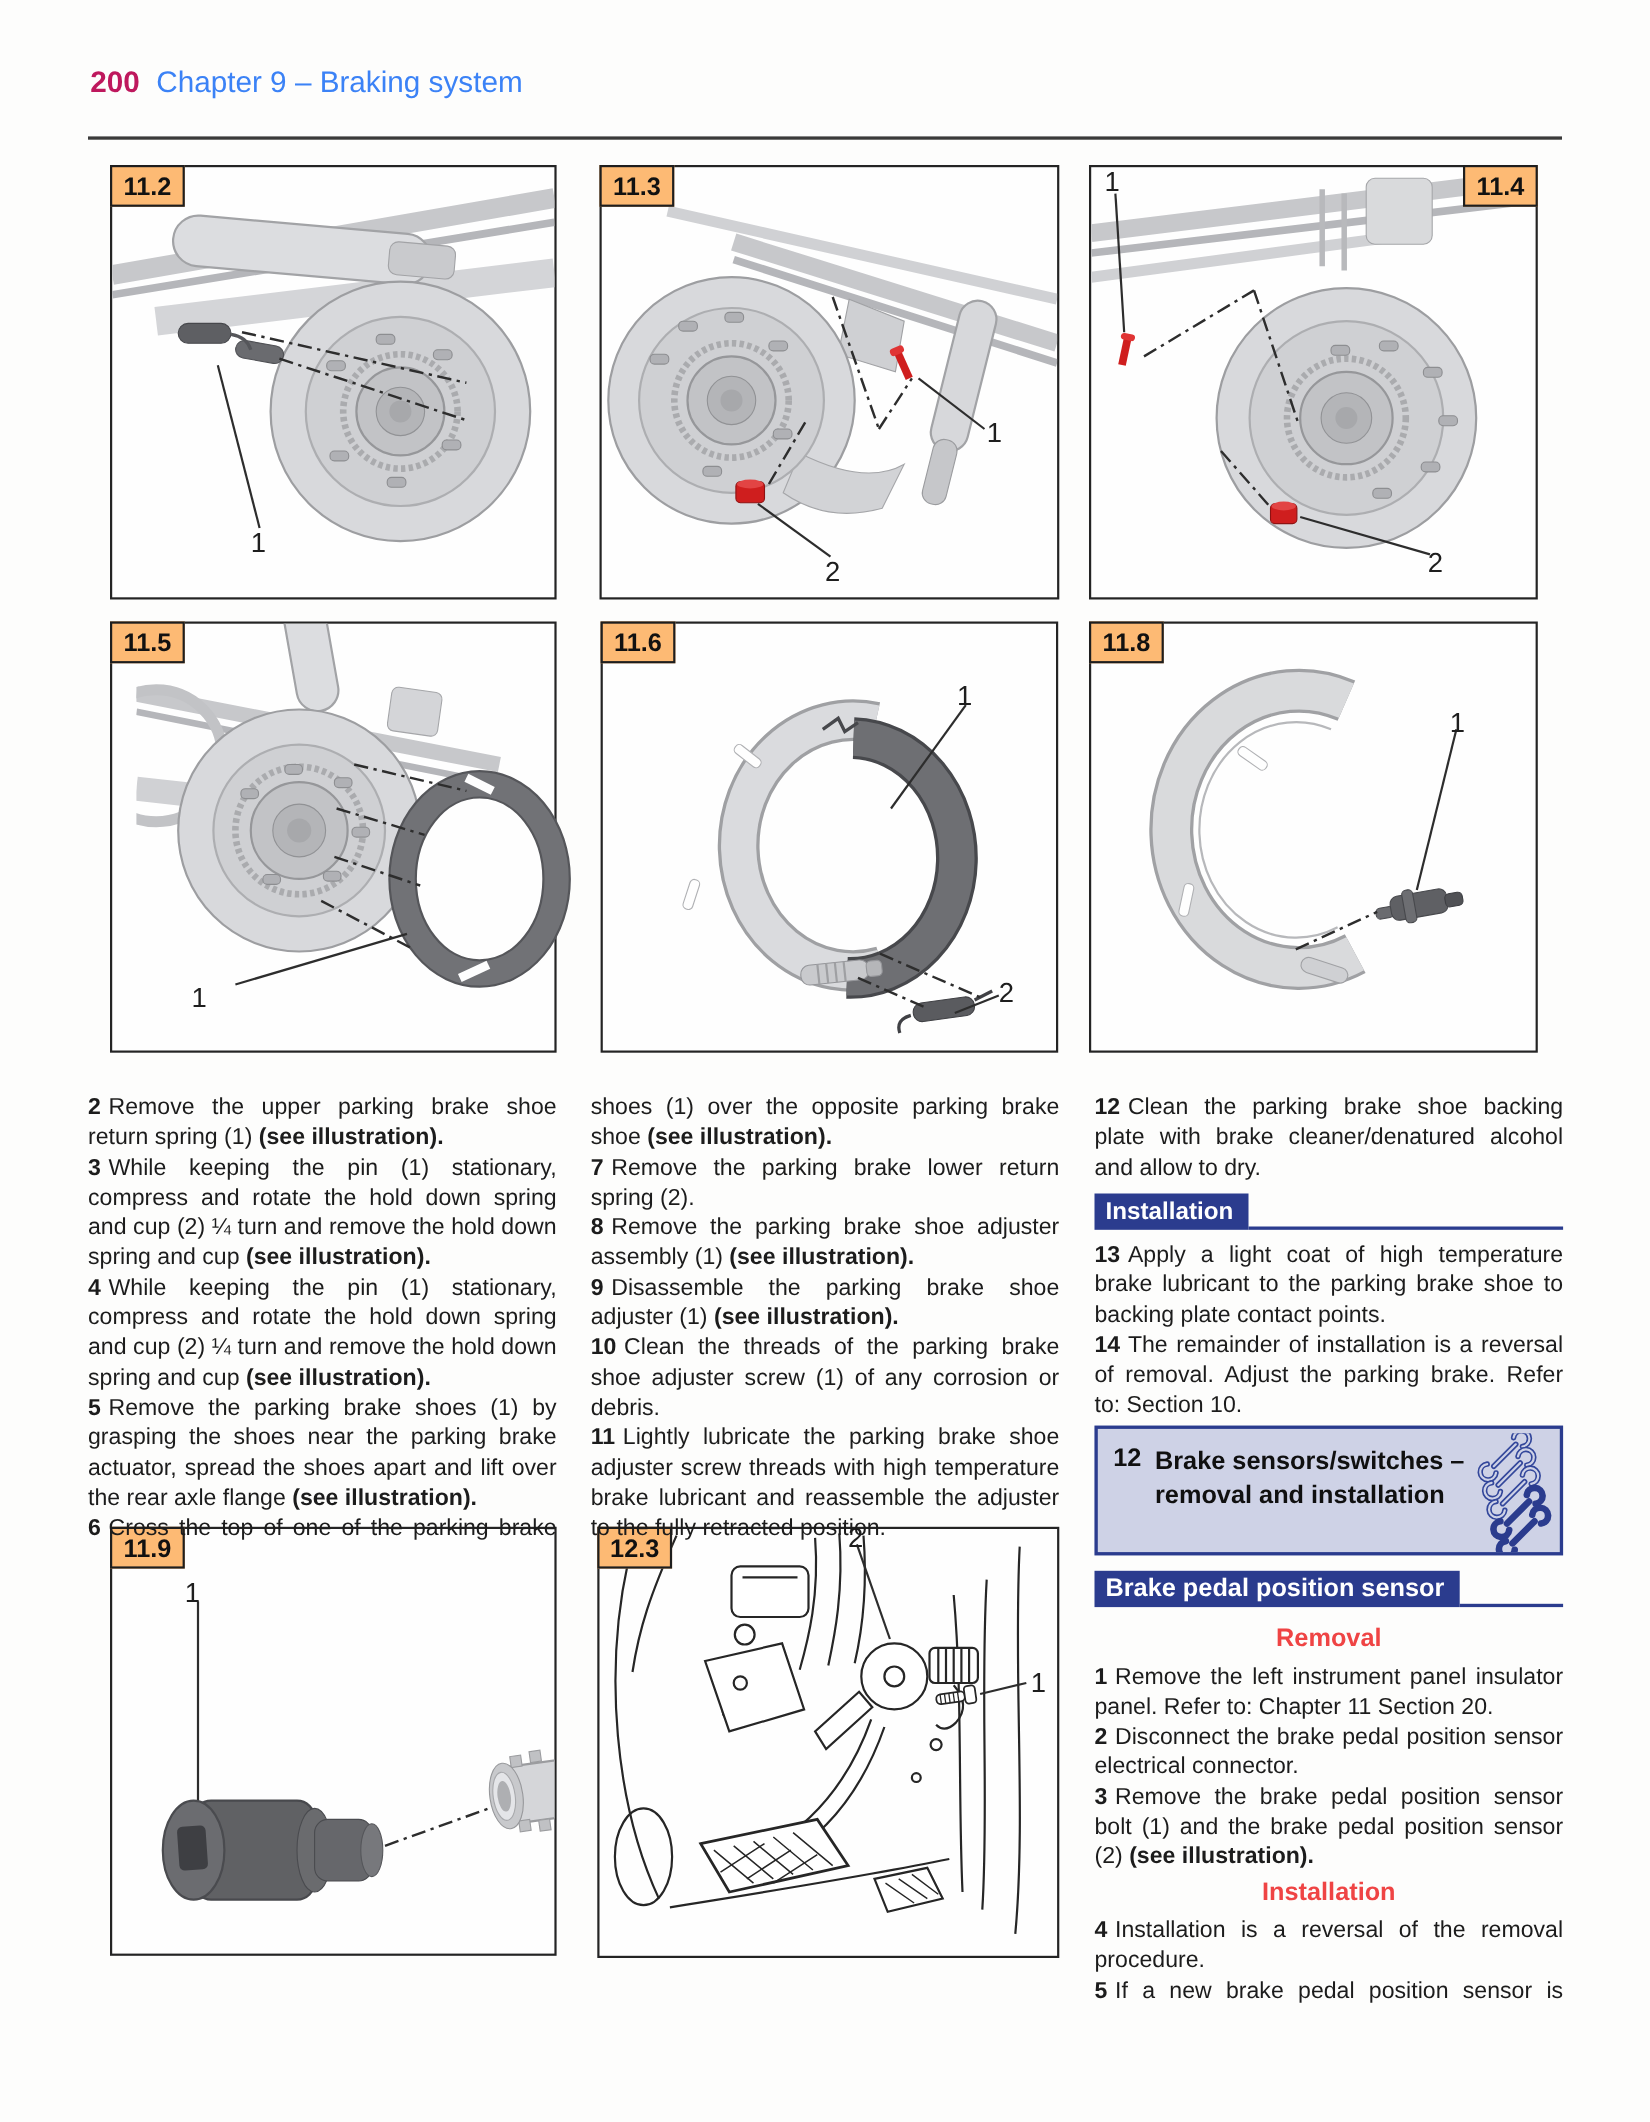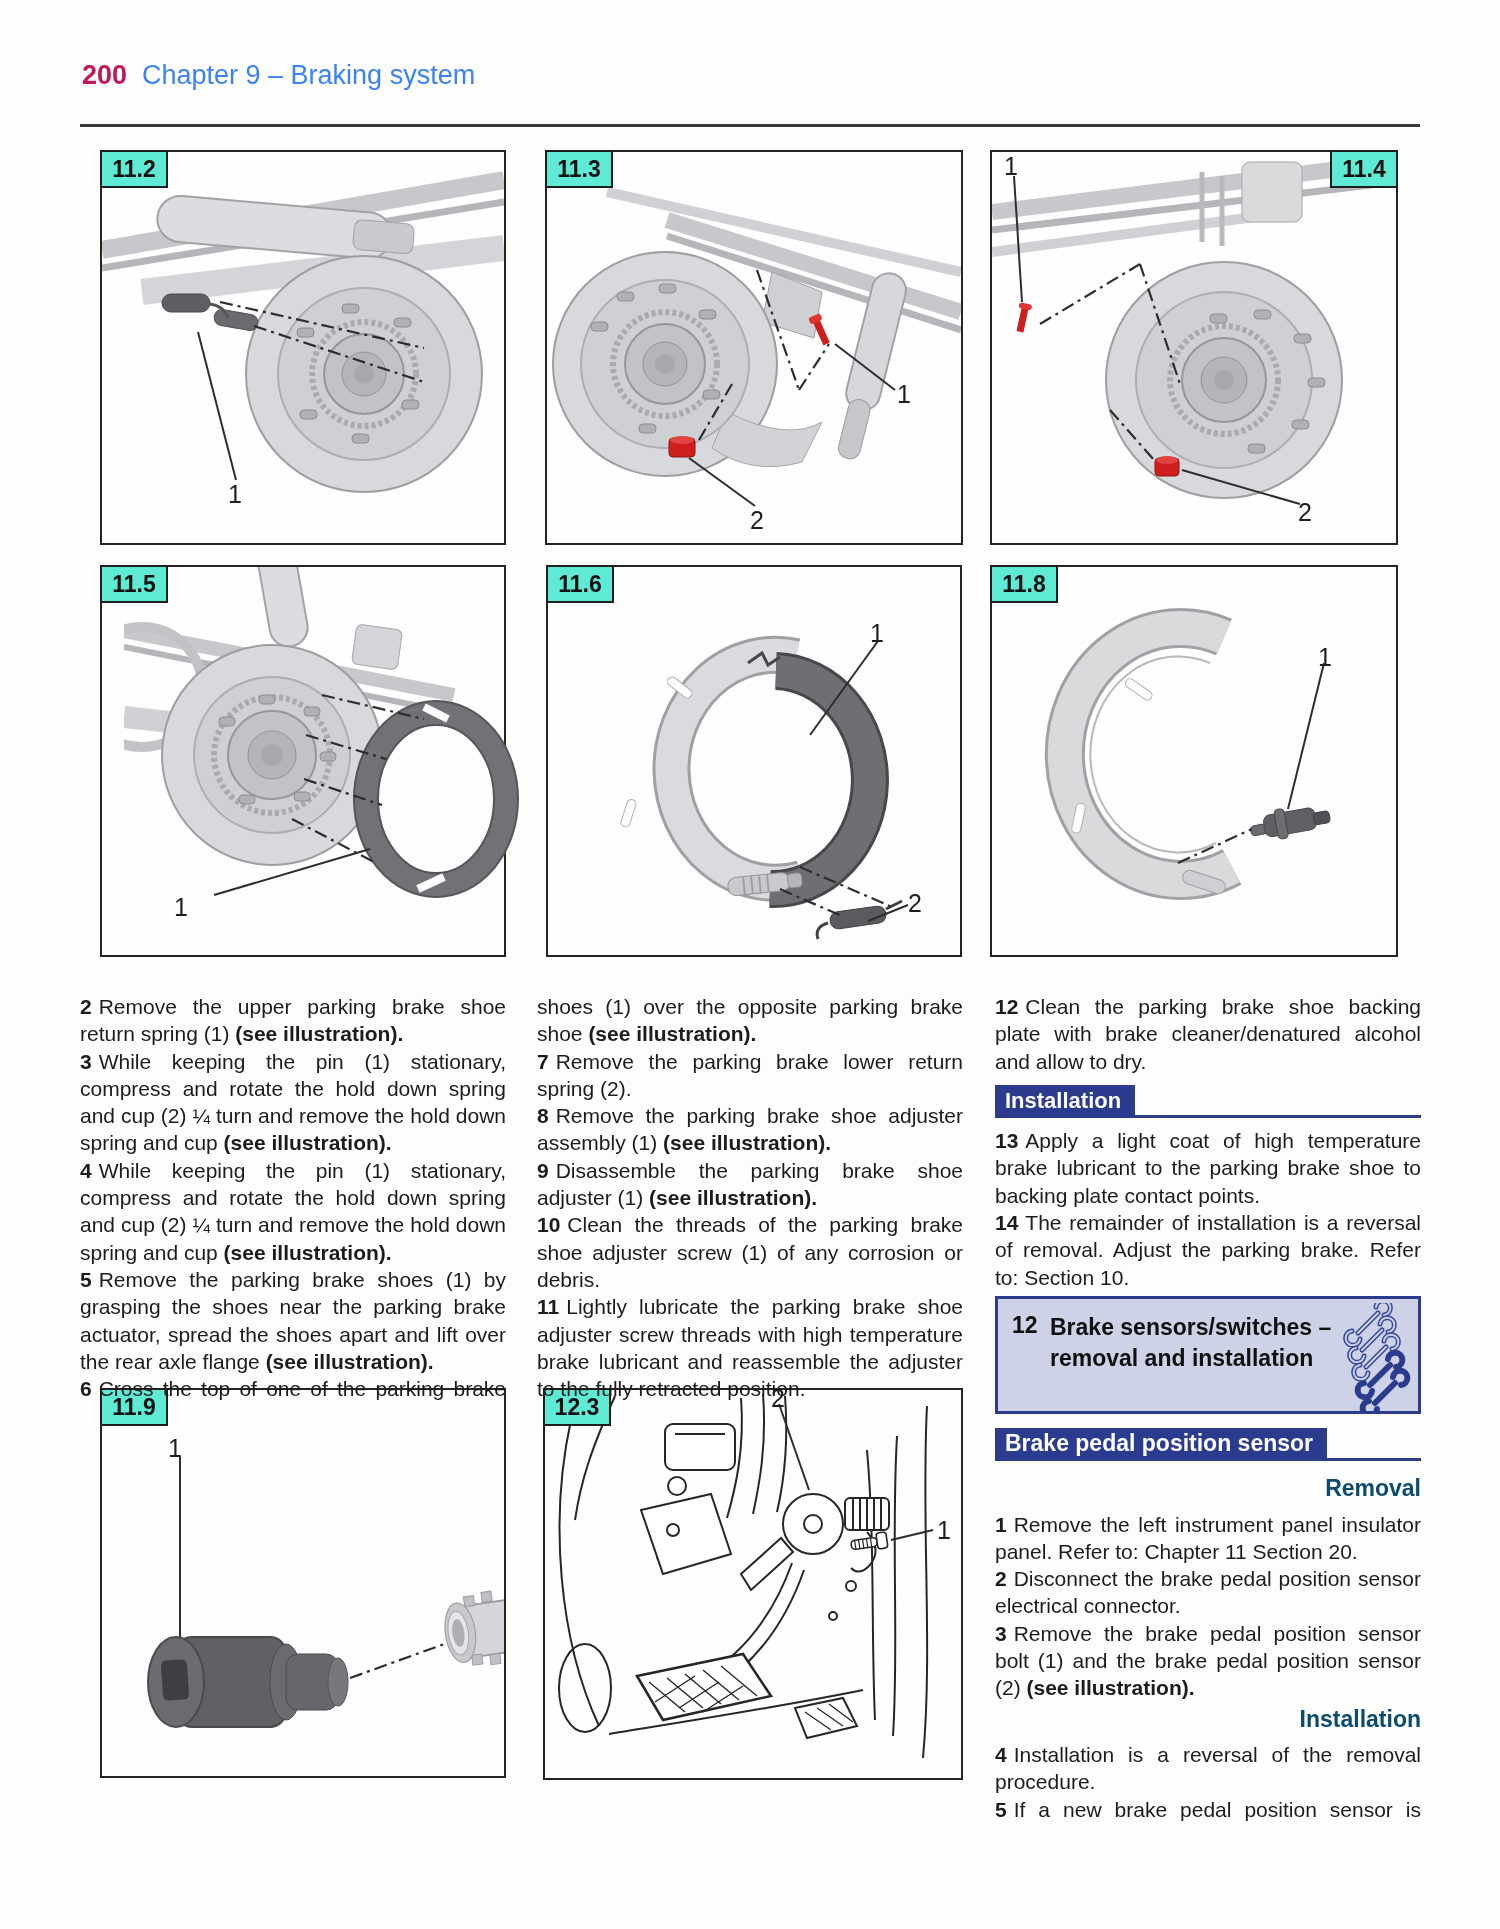--- a/index.html
+++ b/index.html
@@ -6,37 +6,37 @@
   .page{position:relative;width:1500px;height:1929px;background:#fdfdfc;
         font-family:"Liberation Sans",sans-serif;color:#1c1c1c;overflow:hidden;}
 
   
   .hdr-num{position:absolute;left:82px;top:60px;font-size:27px;font-weight:bold;color:#be185d;}
   .hdr-title{position:absolute;left:142px;top:60px;font-size:27px;color:#3b82f6;}
   .hdr-rule{position:absolute;left:80px;top:124px;width:1340px;height:3px;background:#3a3a3a;}
 
   
   .fig{position:absolute;border:2px solid #242424;background:#fefefe;box-sizing:border-box;}
-  .figlabel{position:absolute;width:64px;height:34px;background:#5eead4;border:2px solid #1e1e1e;
+  .figlabel{position:absolute;width:64px;height:34px;background:#fdba74;border:2px solid #1e1e1e;
             display:flex;align-items:center;justify-content:center;
             font-size:23px;font-weight:bold;color:#111;}
   .figlabel.tl{left:-2px;top:-2px;}
   .figlabel.tr{right:-2px;top:-2px;}
   .callout{position:absolute;font-size:25px;color:#1e1e1e;line-height:1;}
   .fig svg{display:block;}
   .fig svg .ddl{stroke:#2d2d2d;stroke-width:2.2;stroke-dasharray:13 5 3 5;fill:none;}
   .fig svg .ldr{stroke:#2d2d2d;stroke-width:2;fill:none;}
   .fig svg .la{stroke:#262626;stroke-width:2;fill:none;}
 
   
   .col{position:absolute;width:426px;font-size:21px;line-height:27.3px;text-align:justify;}
   .para{margin:0;}
   .para b.num{margin-right:7px;}
   .cont{text-align-last:justify;}
-  h3.subhead{font-size:23px;font-weight:bold;margin:14px 0 8px;color:#0c4a6e;text-align:right;}
+  h3.subhead{font-size:23px;font-weight:bold;margin:14px 0 8px;color:#ef4444;text-align:center;}
   h3.subhead.tight{margin:4px 0 8px;}
 
   
   .barline{display:flex;align-items:flex-end;}
   .bluebox{background:#2b3c8e;color:#ffffff;font-weight:bold;white-space:nowrap;
            padding:2px 14px 4px 10px;}
   .bar-small{margin:10px 0 9px;}
   .bar-small .bluebox{font-size:22px;}
   .bar-big{margin-top:14px;}
   .bar-big .bluebox{font-size:23px;}

